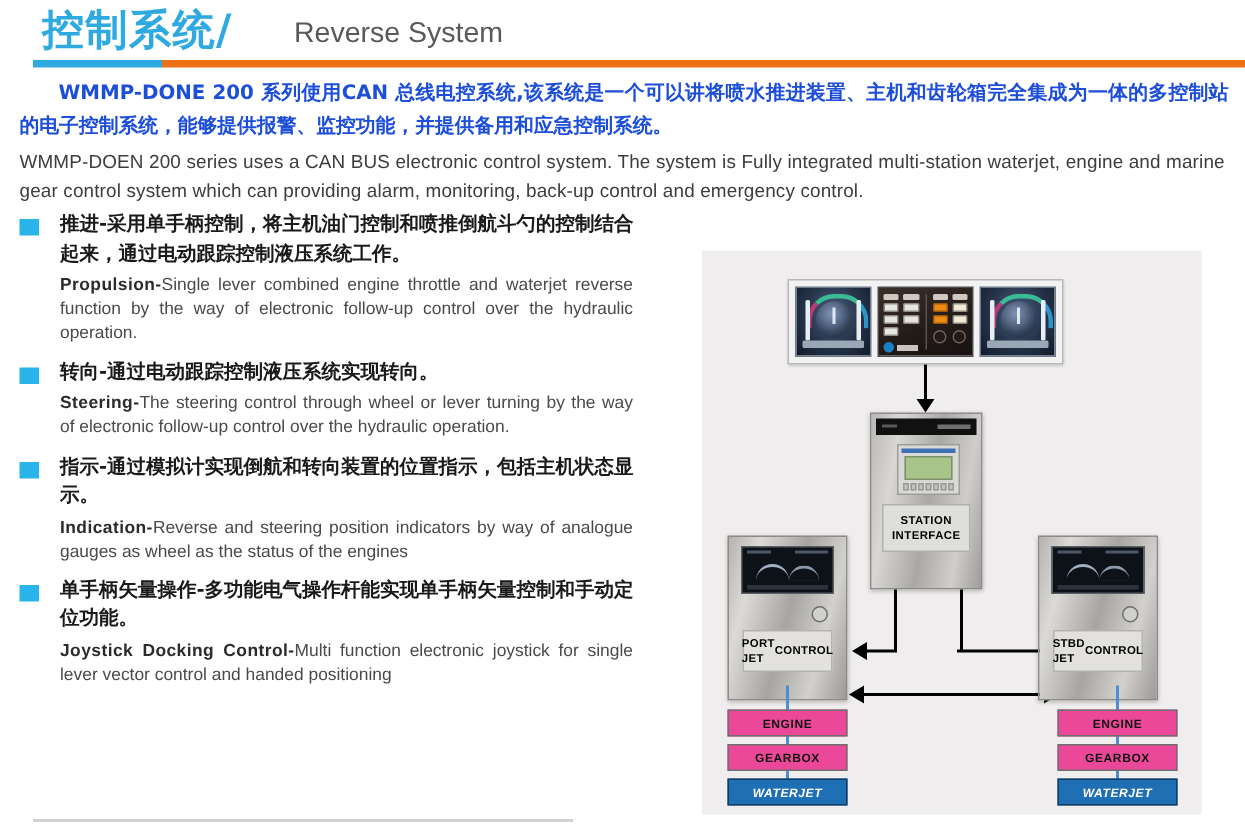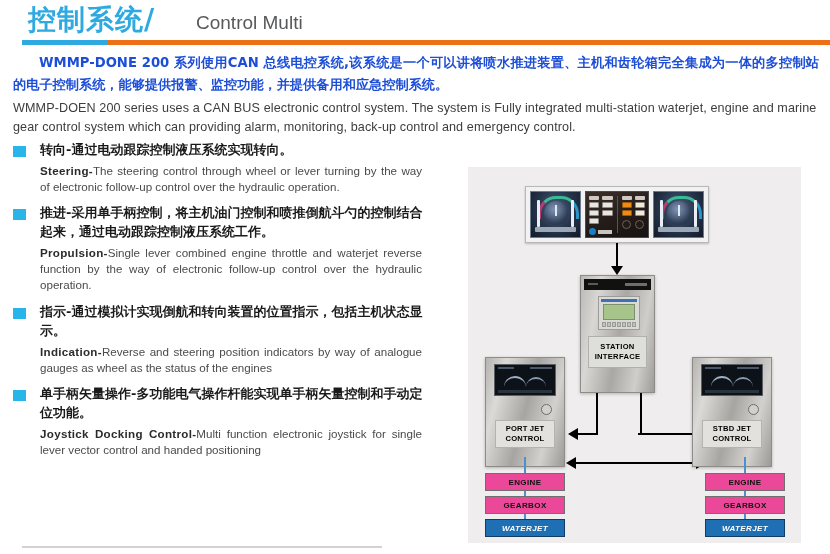--- a/index.html
+++ b/index.html
@@ -179,21 +179,21 @@
     border-top:2px solid #8b9bae;border-radius:10px 10px 0 0;
   }
   .jet-scr .bt{position:absolute;left:3px;right:3px;bottom:2px;height:3px;background:#2b333d;}
   .jet-led{
     position:absolute;right:12px;top:46px;width:9px;height:9px;
     border-radius:50%;border:1px solid #6d6d6a;background:#d0d0cd;
   }
   .jet-lbl{
     position:absolute;left:9px;right:9px;top:62px;height:28px;
     background:#e2e1de;border:1px solid #b3b3b0;box-sizing:border-box;
-    display:flex;flex-direction:column;align-items:center;justify-content:center;
+    display:flex;flex-direction:row;align-items:center;justify-content:center;
     font-size:7.6px;font-weight:bold;color:#000;line-height:10px;letter-spacing:.2px;
   }
 
   
   .stack{position:absolute;width:80px;}
   .stack.port{left:17px;top:306px;}
   .stack.stbd{left:237px;top:306px;}
   .sbox{
     height:18px;margin-bottom:5px;
     background:#ec4899;border:1px solid #6f6f6f;box-sizing:border-box;
@@ -210,42 +210,42 @@
   .ahead.right{border-top:6px solid transparent;border-bottom:6px solid transparent;border-left:10px solid #000;}
   .vdrop{position:absolute;width:2px;background:#000;}
 
   .footer-rule{position:absolute;left:22px;top:546px;width:360px;height:2px;background:#d2d2d2;}
 </style>
 </head>
 <body>
 
 <div class="header">
   <div class="hdr-cn">控制系统/</div>
-  <div class="hdr-en">Control Multi</div>
+  <div class="hdr-en">Reverse System</div>
   <div class="rule-blue"></div>
   <div class="rule-orange"></div>
 </div>
 
 <div class="intro">
   <div class="intro-cn"><span class="ind"></span><span>WMMP-DONE 200 系列使用CAN 总线电控系统,该系统是一个可以讲将喷水推进装置、主机和齿轮箱完全集成为一体的多控制站的电子控制系统，能够提供报警、监控功能，并提供备用和应急控制系统。</span></div>
   <div class="intro-en">WMMP-DOEN 200 series uses a CAN BUS electronic control system. The system is Fully integrated multi-station waterjet, engine and marine gear control system which can providing alarm, monitoring, back-up control and emergency control.</div>
 </div>
 
 <div class="left-col">
 
   <div class="blk">
     <span class="sq"></span>
+    <div class="blk-cn">推进-采用单手柄控制，将主机油门控制和喷推倒航斗勺的控制结合起来，通过电动跟踪控制液压系统工作。</div>
+    <div class="blk-en"><b>Propulsion-</b><span>Single lever combined engine throttle and waterjet reverse function by the way of electronic follow-up control over the hydraulic operation.</span></div>
+  </div>
+
+  <div class="blk">
+    <span class="sq"></span>
     <div class="blk-cn">转向-通过电动跟踪控制液压系统实现转向。</div>
     <div class="blk-en"><b>Steering-</b><span>The steering control through wheel or lever turning by the way of electronic follow-up control over the hydraulic operation.</span></div>
-  </div>
-
-  <div class="blk">
-    <span class="sq"></span>
-    <div class="blk-cn">推进-采用单手柄控制，将主机油门控制和喷推倒航斗勺的控制结合起来，通过电动跟踪控制液压系统工作。</div>
-    <div class="blk-en"><b>Propulsion-</b><span>Single lever combined engine throttle and waterjet reverse function by the way of electronic follow-up control over the hydraulic operation.</span></div>
   </div>
 
   <div class="blk">
     <span class="sq"></span>
     <div class="blk-cn">指示-通过模拟计实现倒航和转向装置的位置指示，包括主机状态显示。</div>
     <div class="blk-en"><b>Indication-</b><span>Reverse and steering position indicators by way of analogue gauges as wheel as the status of the engines</span></div>
   </div>
 
   <div class="blk">
     <span class="sq"></span>

